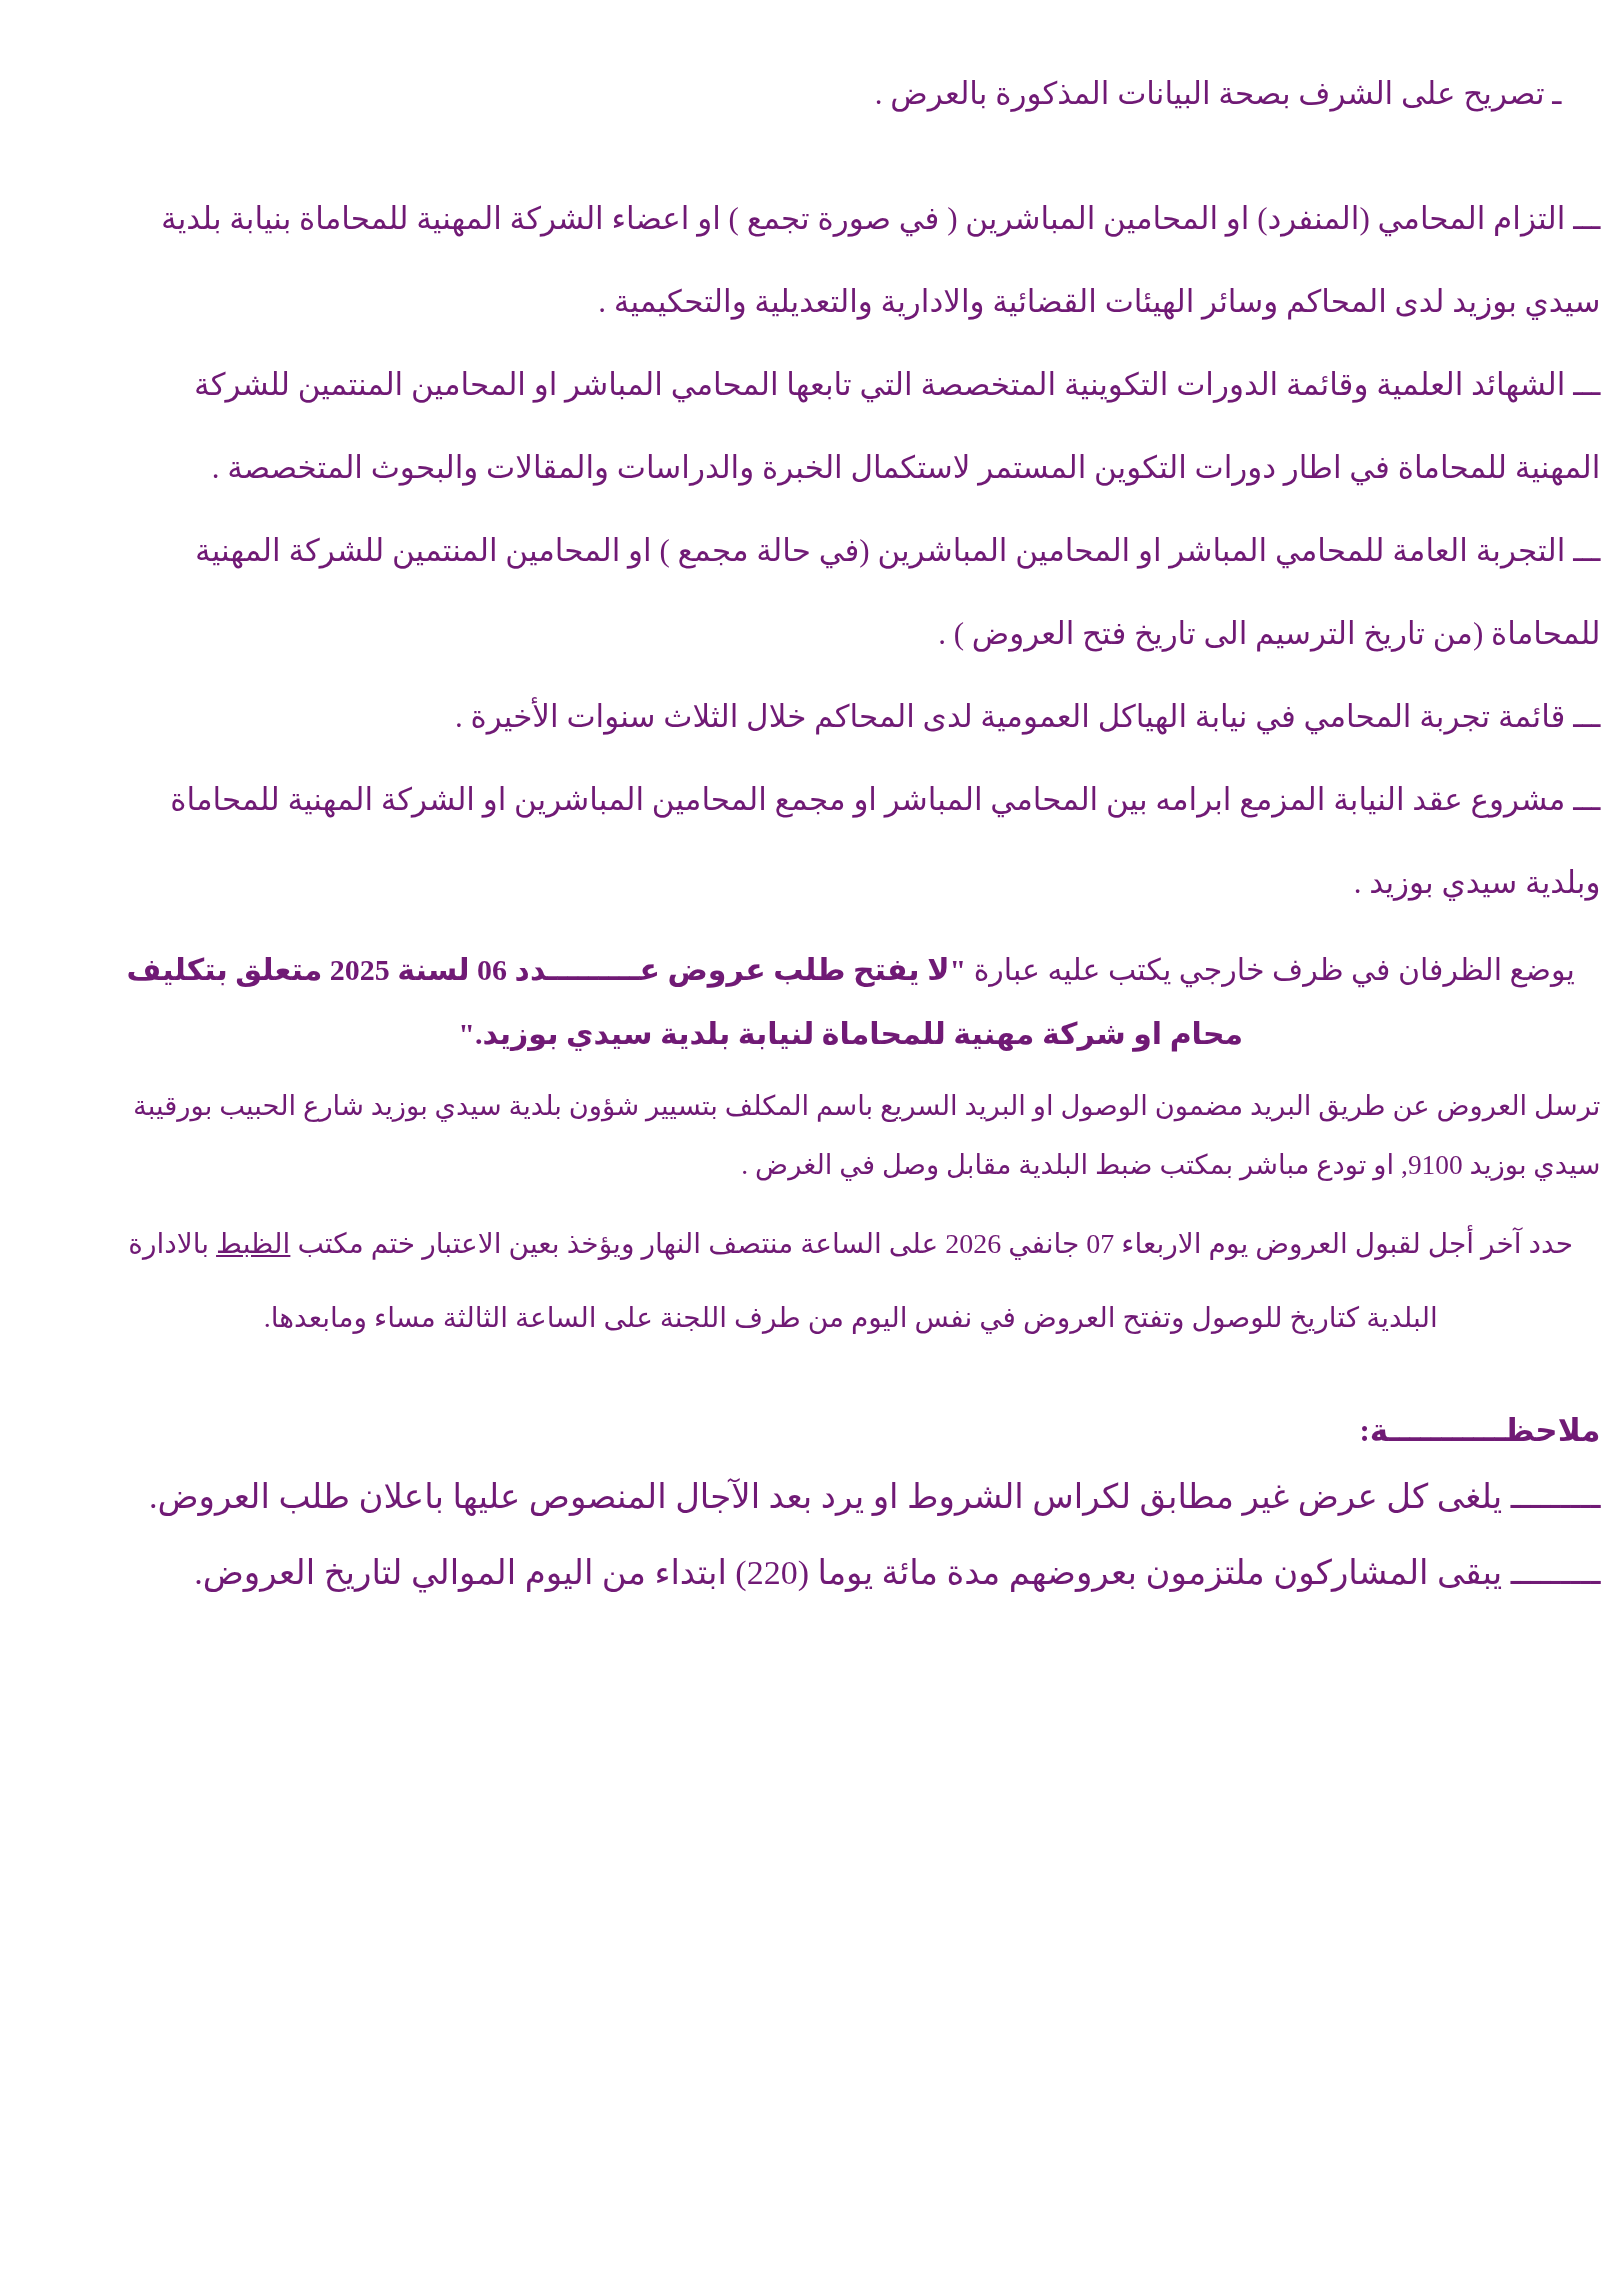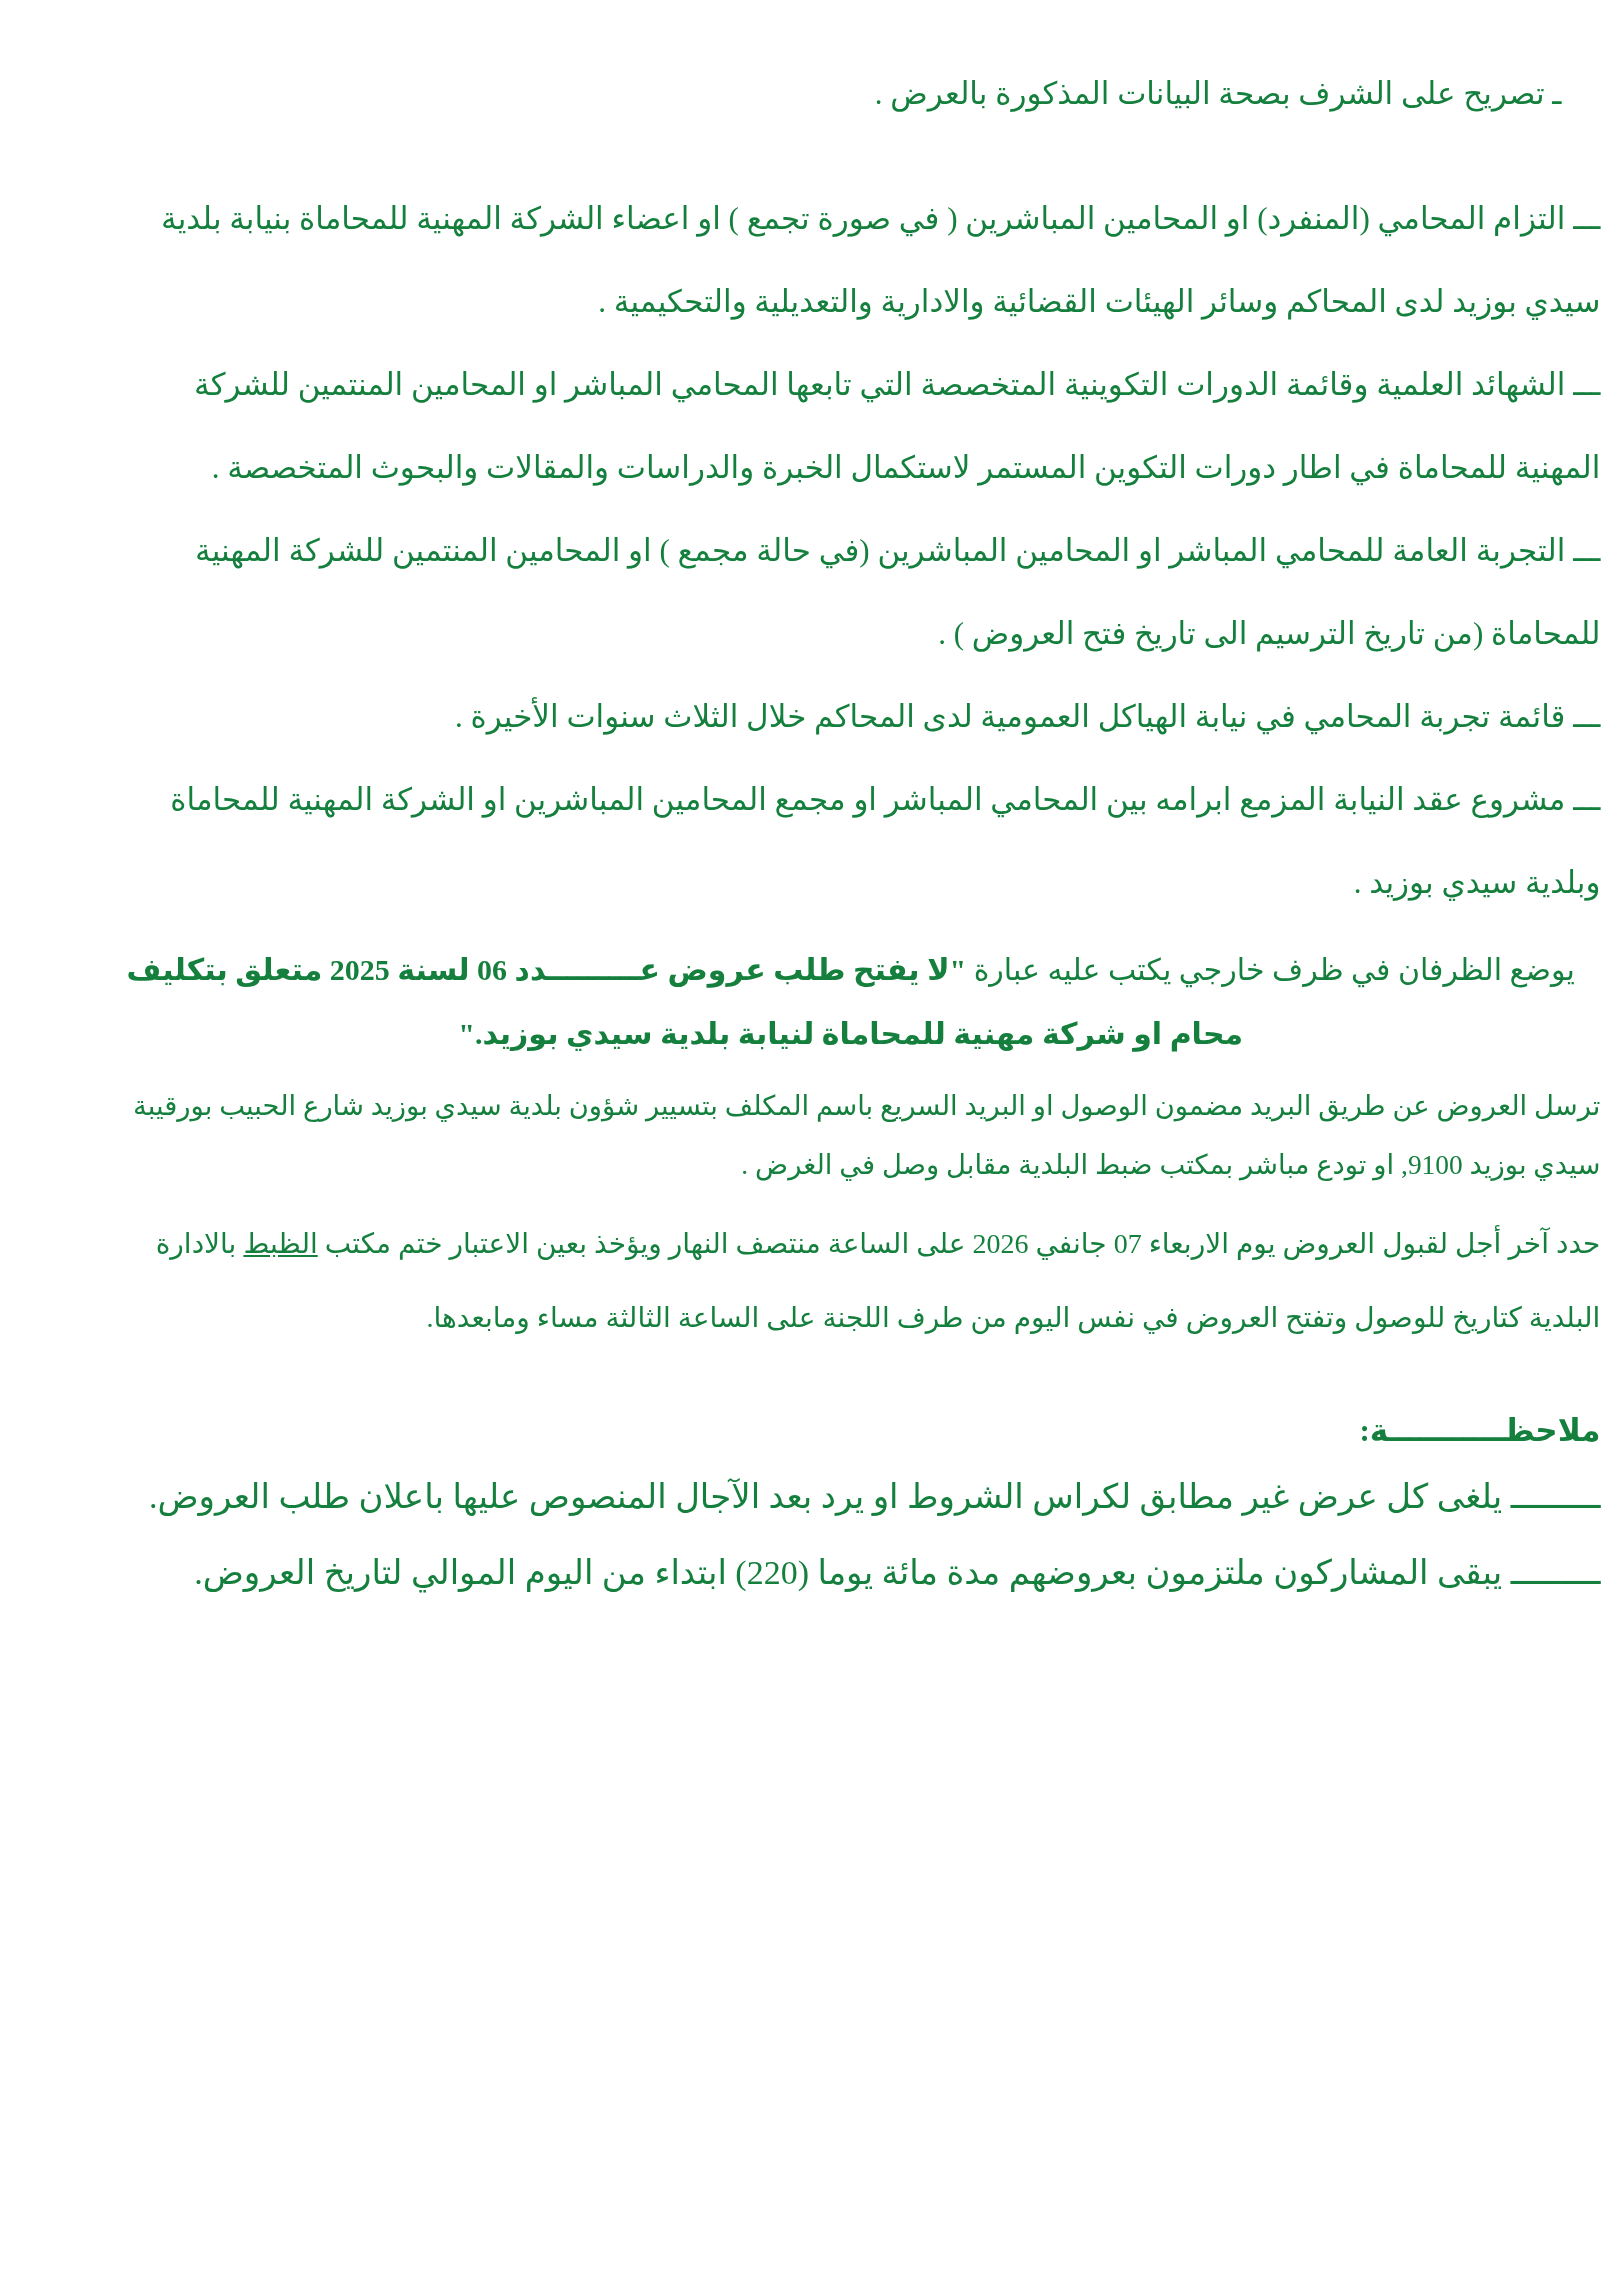--- a/index.html
+++ b/index.html
@@ -5,21 +5,21 @@
   html, body { margin: 0; padding: 0; }
   body { background: #ffffff; }
   .page {
     position: relative;
     width: 1598px;
     height: 2293px;
     background: #ffffff;
     box-sizing: border-box;
     padding: 64px 20.6px 39px 78px;
     direction: rtl;
-    color: #15803d;
+    color: #701a75;
     font-family: "Liberation Serif", "DejaVu Serif", "DejaVu Sans", serif;
   }
   p { margin: 0; }
   .decl {
     font-size: 31px;
     line-height: 59px;
     text-align: right;
     padding-right: 39px;
     margin-bottom: 54px;
   }
@@ -36,20 +36,21 @@
   }
   .envelope .quoted { font-weight: bold; }
   .send {
     font-size: 27.4px;
     line-height: 59px;
     margin-top: 11.8px;
   }
   .deadline {
     font-size: 28px;
     line-height: 74px;
+    text-align: center;
     margin-top: 11.8px;
   }
   .deadline .underlined { text-decoration: underline; }
   .note-heading {
     font-size: 31px;
     line-height: 44px;
     font-weight: bold;
     text-align: right;
     margin-top: 54px;
   }

